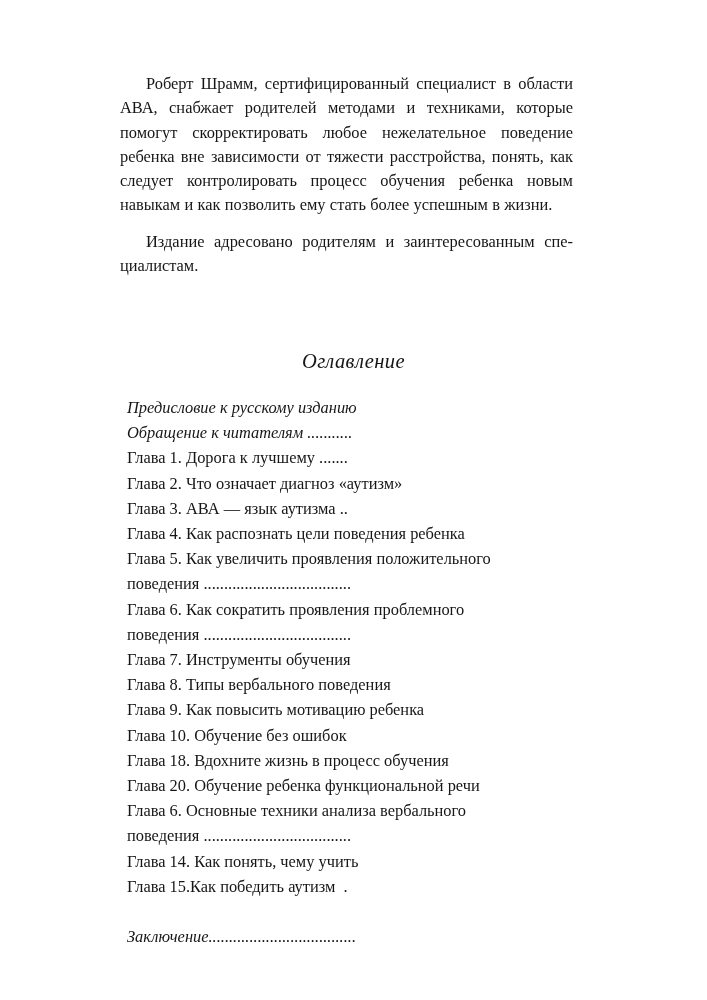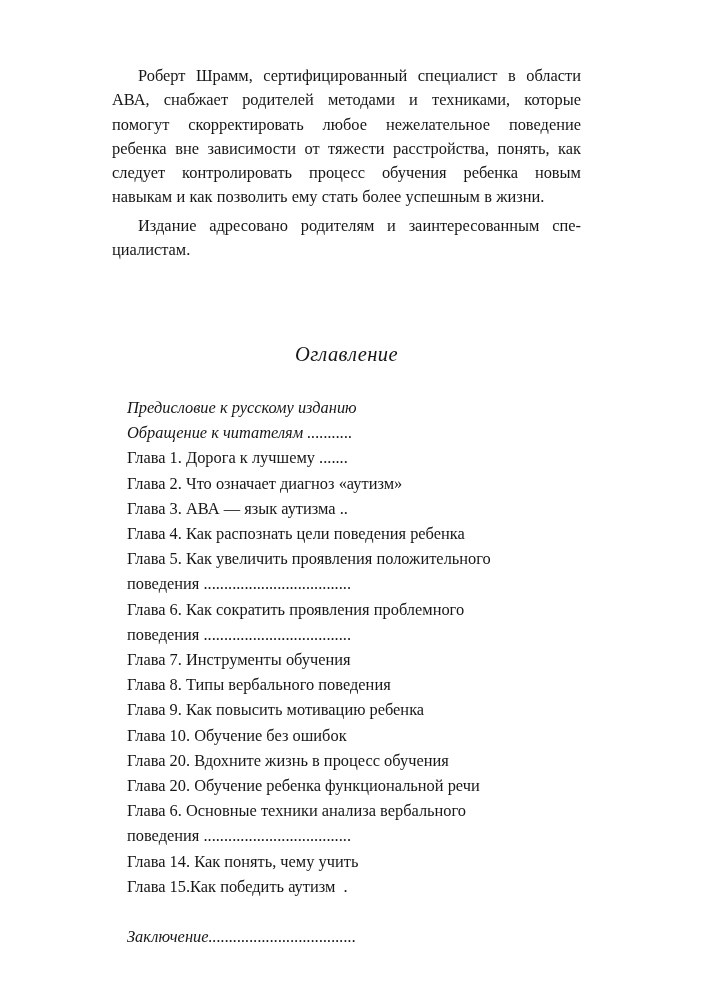--- a/index.html
+++ b/index.html
@@ -21,41 +21,41 @@
 
   .content {
     position: absolute;
     left: 108px;
     top: 60px;
     width: 477px;
   }
 
   
   .blurb p {
-    margin: 4px;
+    margin: 12px;
     font-size: 16.4px;
     line-height: 24.3px;
     text-align: justify;
     text-indent: 26px;
     -webkit-hyphens: none;
     hyphens: none;
     word-spacing: 0.2px;
   }
   .blurb p.last {
     text-align: justify;
   }
   .blurb p.last::after {
     content: "";
     display: inline-block;
     width: 100%;
   }
 
   
   .toc-title {
-    margin: 0;
+    margin: 7px;
     position: absolute;
     left: 0;
     top: 282px;
     width: 477px;
     text-align: center;
     font-style: italic;
     font-weight: normal;
     font-size: 20.5px;
     line-height: 24px;
     letter-spacing: 0.4px;
@@ -108,21 +108,21 @@
         <li>Глава 3. АВА — язык аутизма ..</li>
         <li>Глава 4. Как распознать цели поведения ребенка</li>
         <li>Глава 5. Как увеличить проявления положительного</li>
         <li class="cont">поведения ....................................</li>
         <li>Глава 6. Как сократить проявления проблемного</li>
         <li class="cont">поведения ....................................</li>
         <li>Глава 7. Инструменты обучения</li>
         <li>Глава 8. Типы вербального поведения</li>
         <li>Глава 9. Как повысить мотивацию ребенка</li>
         <li>Глава 10. Обучение без ошибок</li>
-        <li>Глава 20. Вдохните жизнь в процесс обучения</li>
+        <li>Глава 18. Вдохните жизнь в процесс обучения</li>
         <li>Глава 20. Обучение ребенка функциональной речи</li>
         <li>Глава 6. Основные техники анализа вербального</li>
         <li class="cont">поведения ....................................</li>
         <li>Глава 14. Как понять, чему учить</li>
         <li>Глава 15.Как победить аутизм  .</li>
         <li class="italic gap">Заключение....................................</li>
       </ul>
 
   </div>
 </div>

